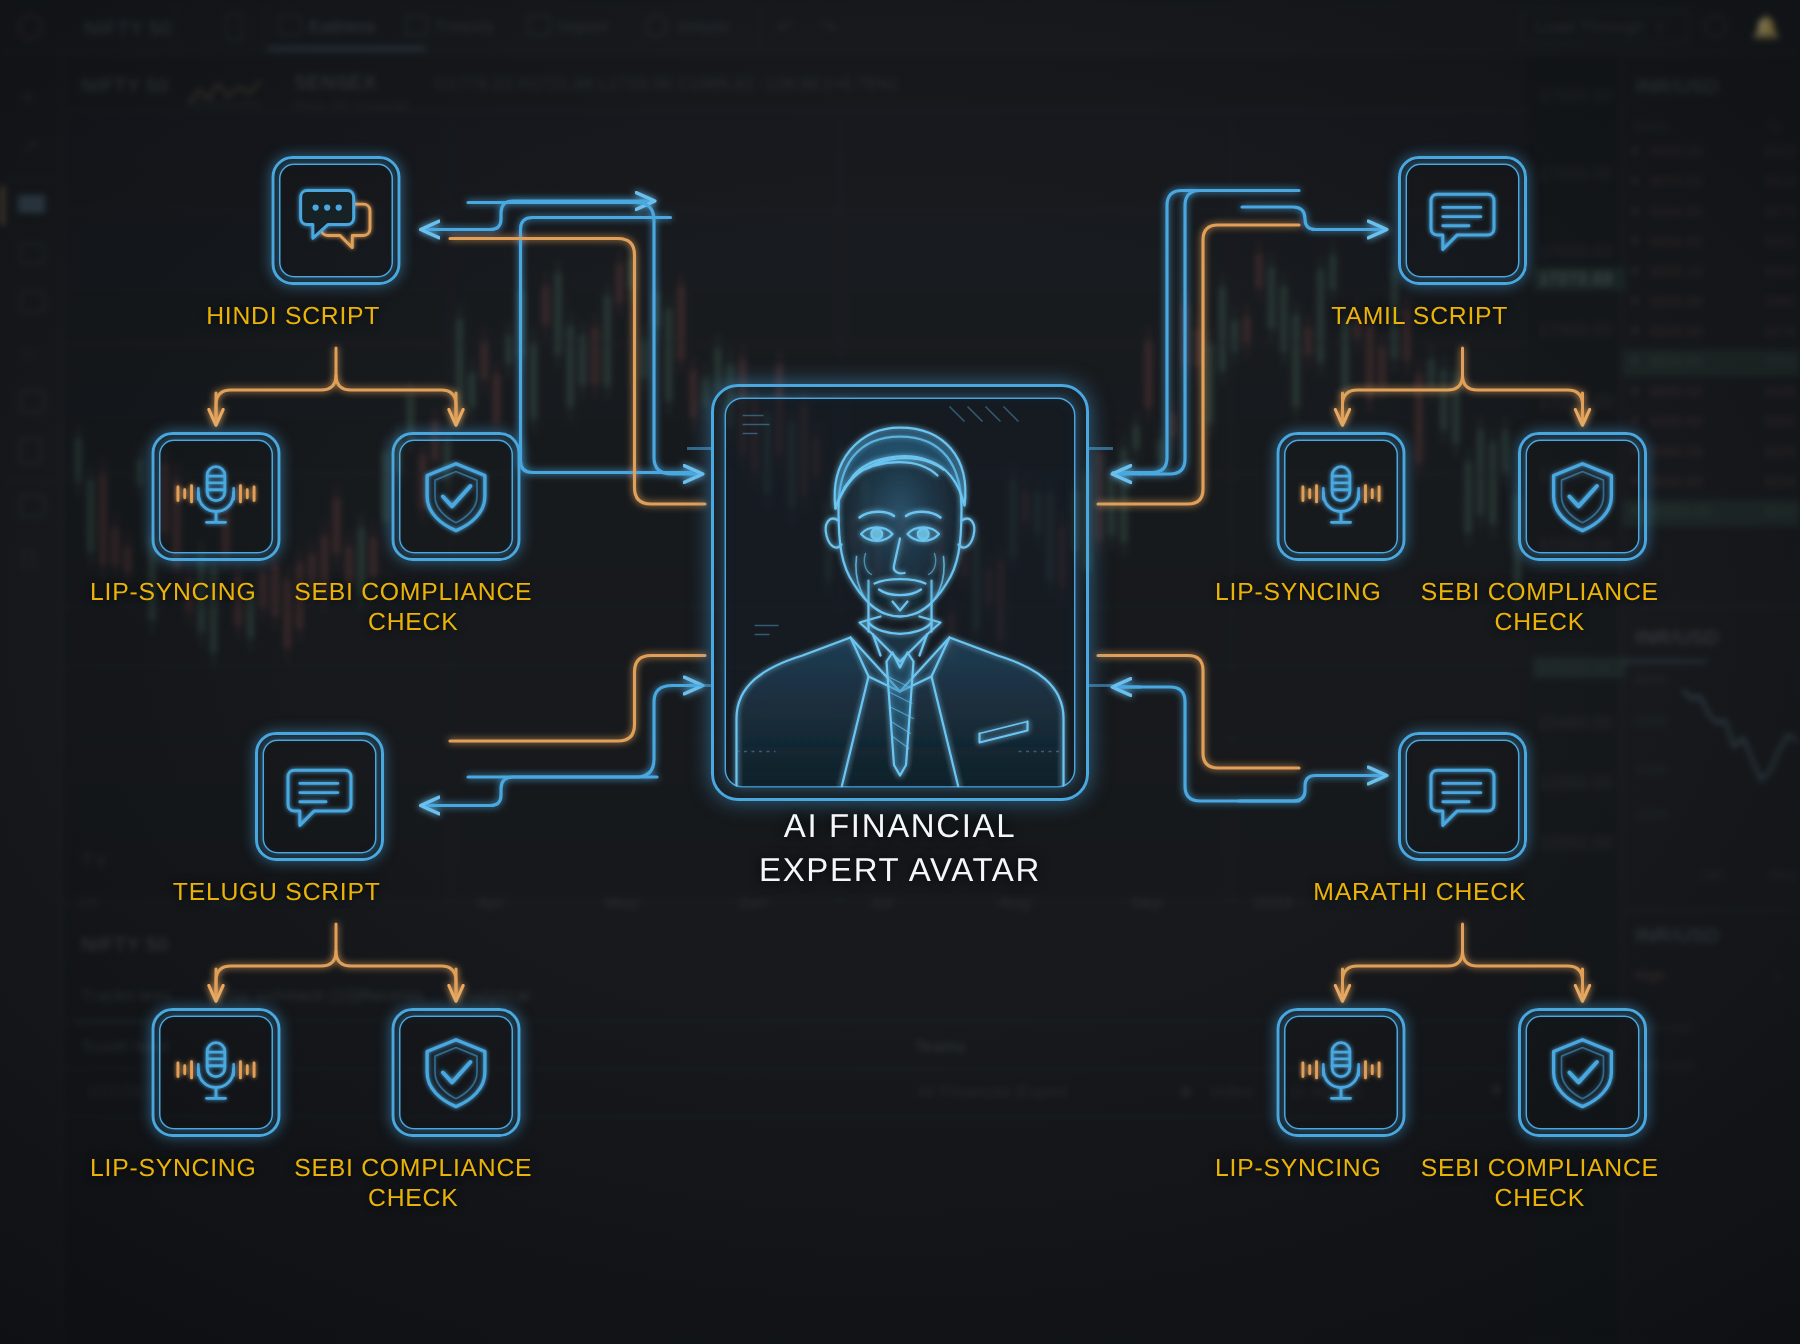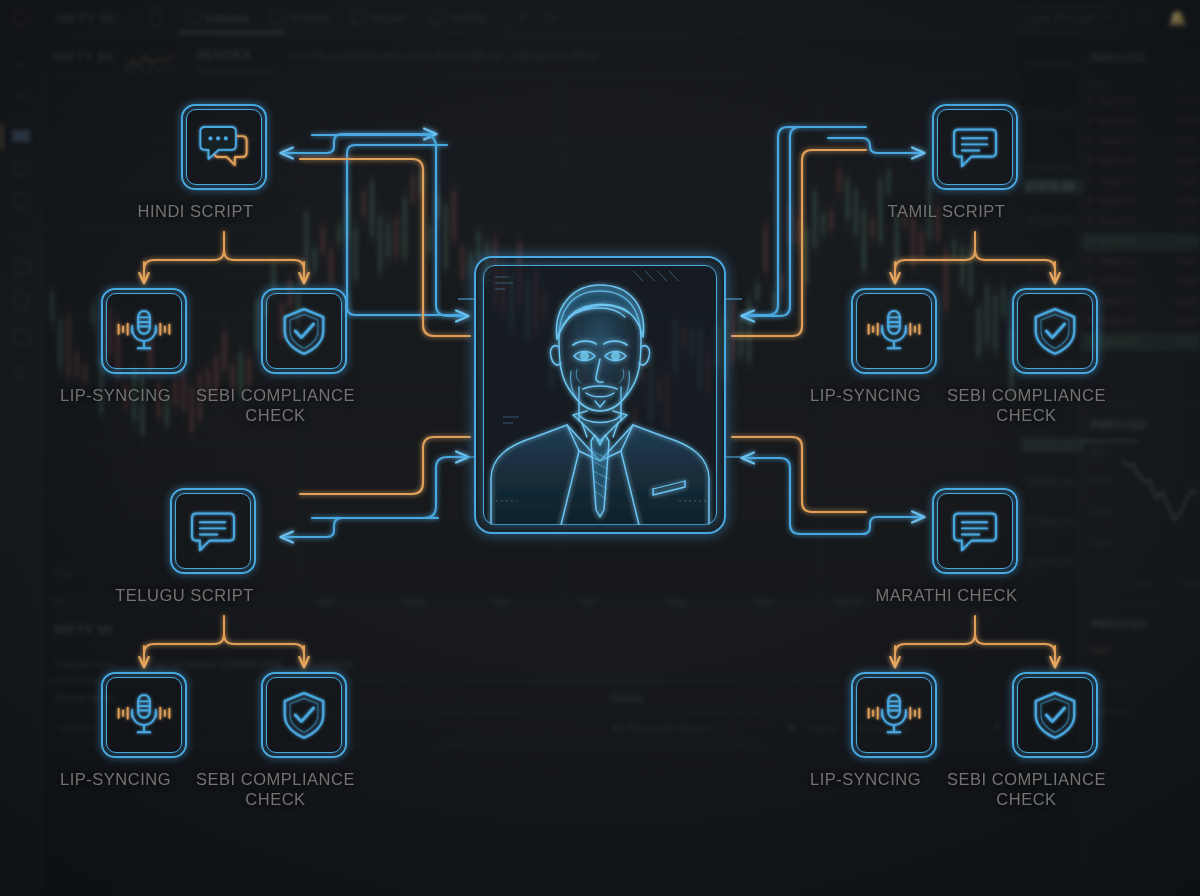--- a/index.html
+++ b/index.html
@@ -37,21 +37,21 @@
   #diagram{position:absolute;inset:0;}
   svg.layer{position:absolute;inset:0;width:1200px;height:896px;overflow:visible;}
 
   .node{position:absolute;display:flex;flex-direction:column;align-items:center;}
   .nbox{position:relative;width:86px;height:86px;}
   .nbox .outer,.nbox .inner{position:absolute;border-radius:14px;border:2px solid #4aa8e0;
       box-shadow:0 0 9px rgba(74,168,224,.55),inset 0 0 7px rgba(74,168,224,.20);}
   .nbox .outer{inset:0;}
   .nbox .inner{inset:5px;border-radius:10px;border-width:1.6px;box-shadow:0 0 6px rgba(74,168,224,.45);}
   .nbox .glyph{position:absolute;inset:0;display:flex;align-items:center;justify-content:center;}
-  .nlabel{margin-top:11px;color:#737373;font-size:16.5px;letter-spacing:.5px;text-align:center;
+  .nlabel{margin-top:11px;color:#eab308;font-size:16.5px;letter-spacing:.5px;text-align:center;
       line-height:1.22;text-shadow:0 0 6px rgba(0,0,0,.85);white-space:pre-line;font-weight:400;}
 
   
   #avatar{position:absolute;left:474px;top:256px;width:252px;height:278px;}
   #avatar .frameOut{position:absolute;inset:0;border:2.2px solid #4aa8e0;border-radius:18px;
       box-shadow:0 0 14px rgba(74,168,224,.55),inset 0 0 16px rgba(74,168,224,.12);}
   #avatar .frameIn{position:absolute;inset:9px;border:1.6px solid #4aa8e0;border-radius:12px;
       box-shadow:0 0 8px rgba(74,168,224,.45);background:rgba(22,30,38,.55);}
   #avatar .art{position:absolute;inset:9px;border-radius:12px;overflow:hidden;}
   #avatarLabel{position:absolute;left:430px;top:536px;width:340px;text-align:center;
@@ -642,20 +642,22 @@
           </g>
         </svg>
       </div>
       <div class="frameOut"></div>
 
       <div class="tick" style="left:-16px;top:42px;width:16px;height:2px;"></div>
       <div class="tick" style="left:-16px;top:200px;width:16px;height:2px;"></div>
       <div class="tick" style="right:-16px;top:42px;width:16px;height:2px;"></div>
       <div class="tick" style="right:-16px;top:200px;width:16px;height:2px;"></div>
     </div>
+    <div id="avatarLabel">AI FINANCIAL
+EXPERT AVATAR</div>
 
     <div id="nodeLayer">
         <div class="node" style="left: 181px; top: 104px; width: 86px;">
           <div class="nbox">
          <div class="outer"></div>
             <div class="inner"></div>
          <div class="glyph">
               <svg viewBox="0 0 64 64" width="58" height="58">
                 <defs>
                   <filter id="f_chat-bubbles-icon" x="-60%" y="-60%" width="220%" height="220%">

